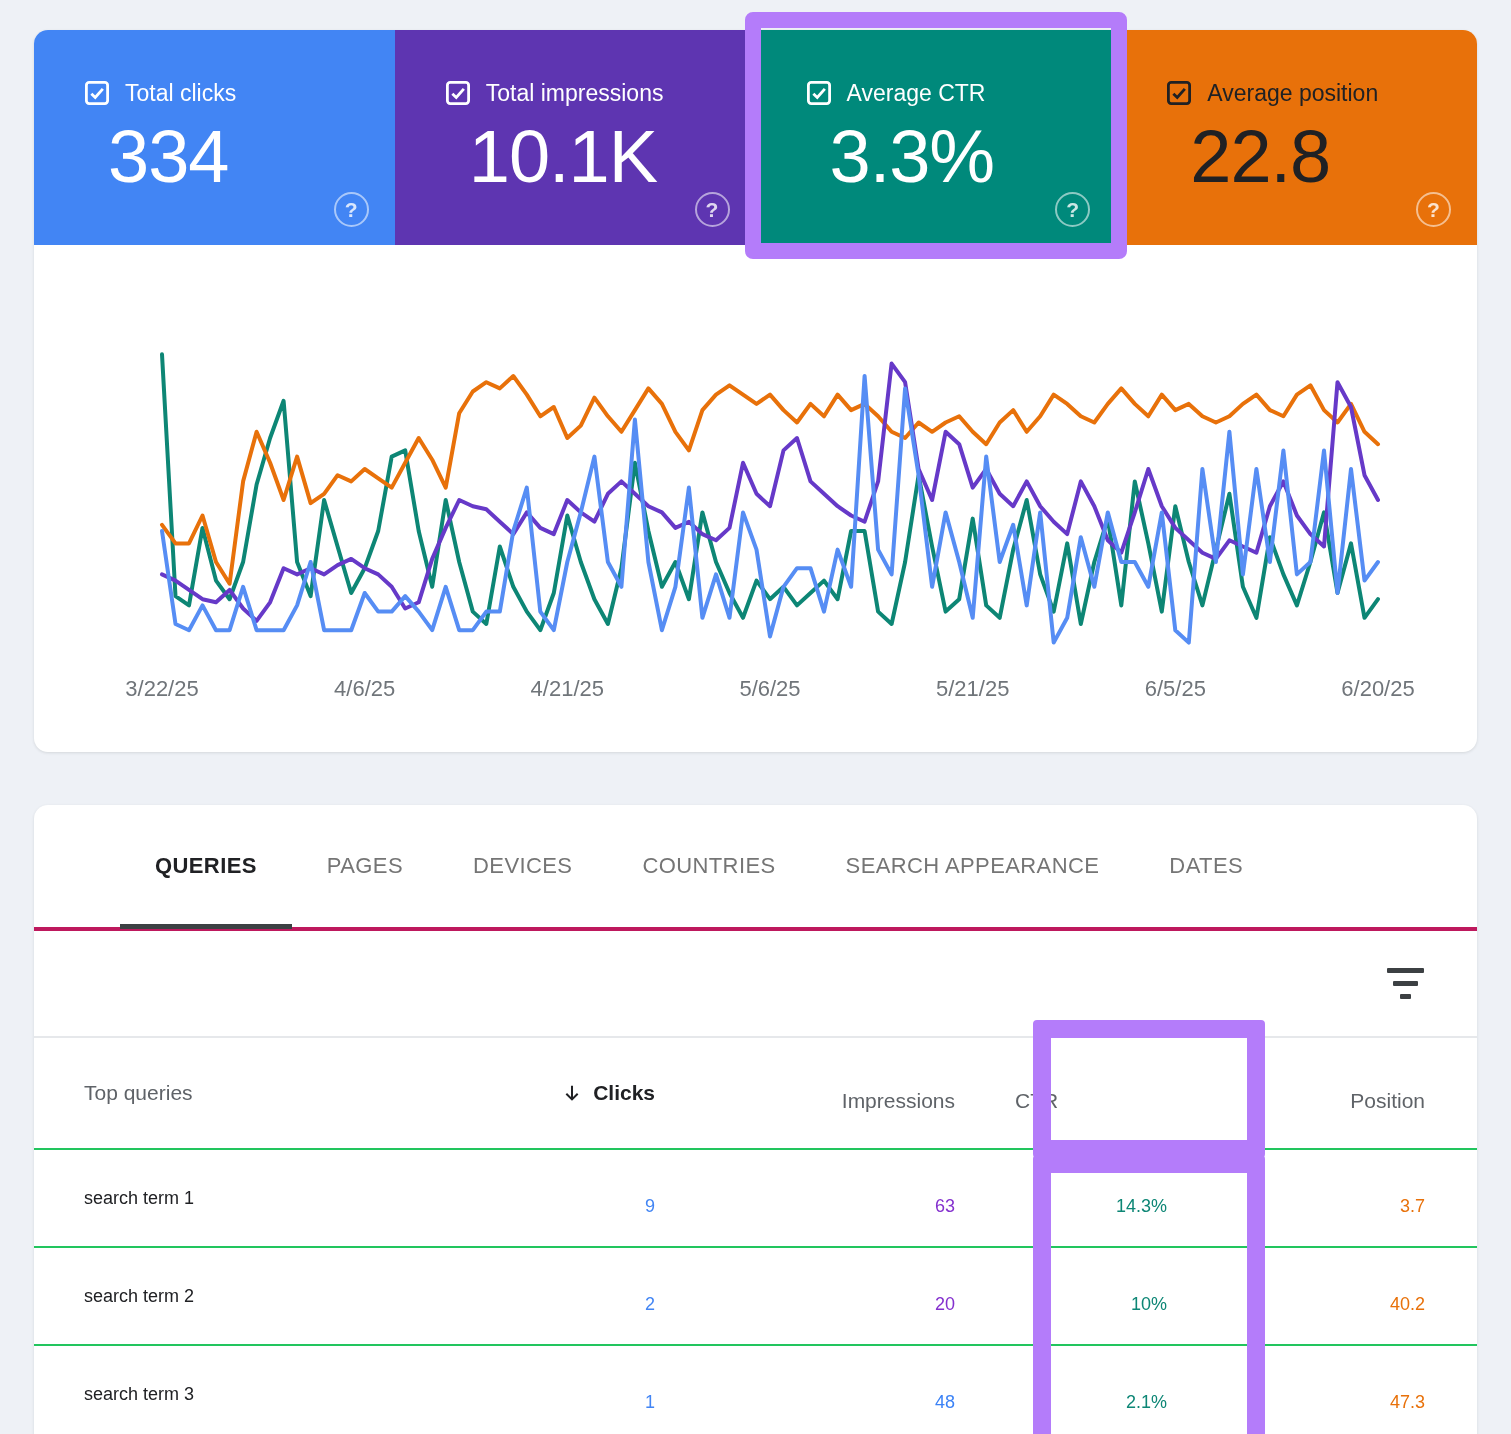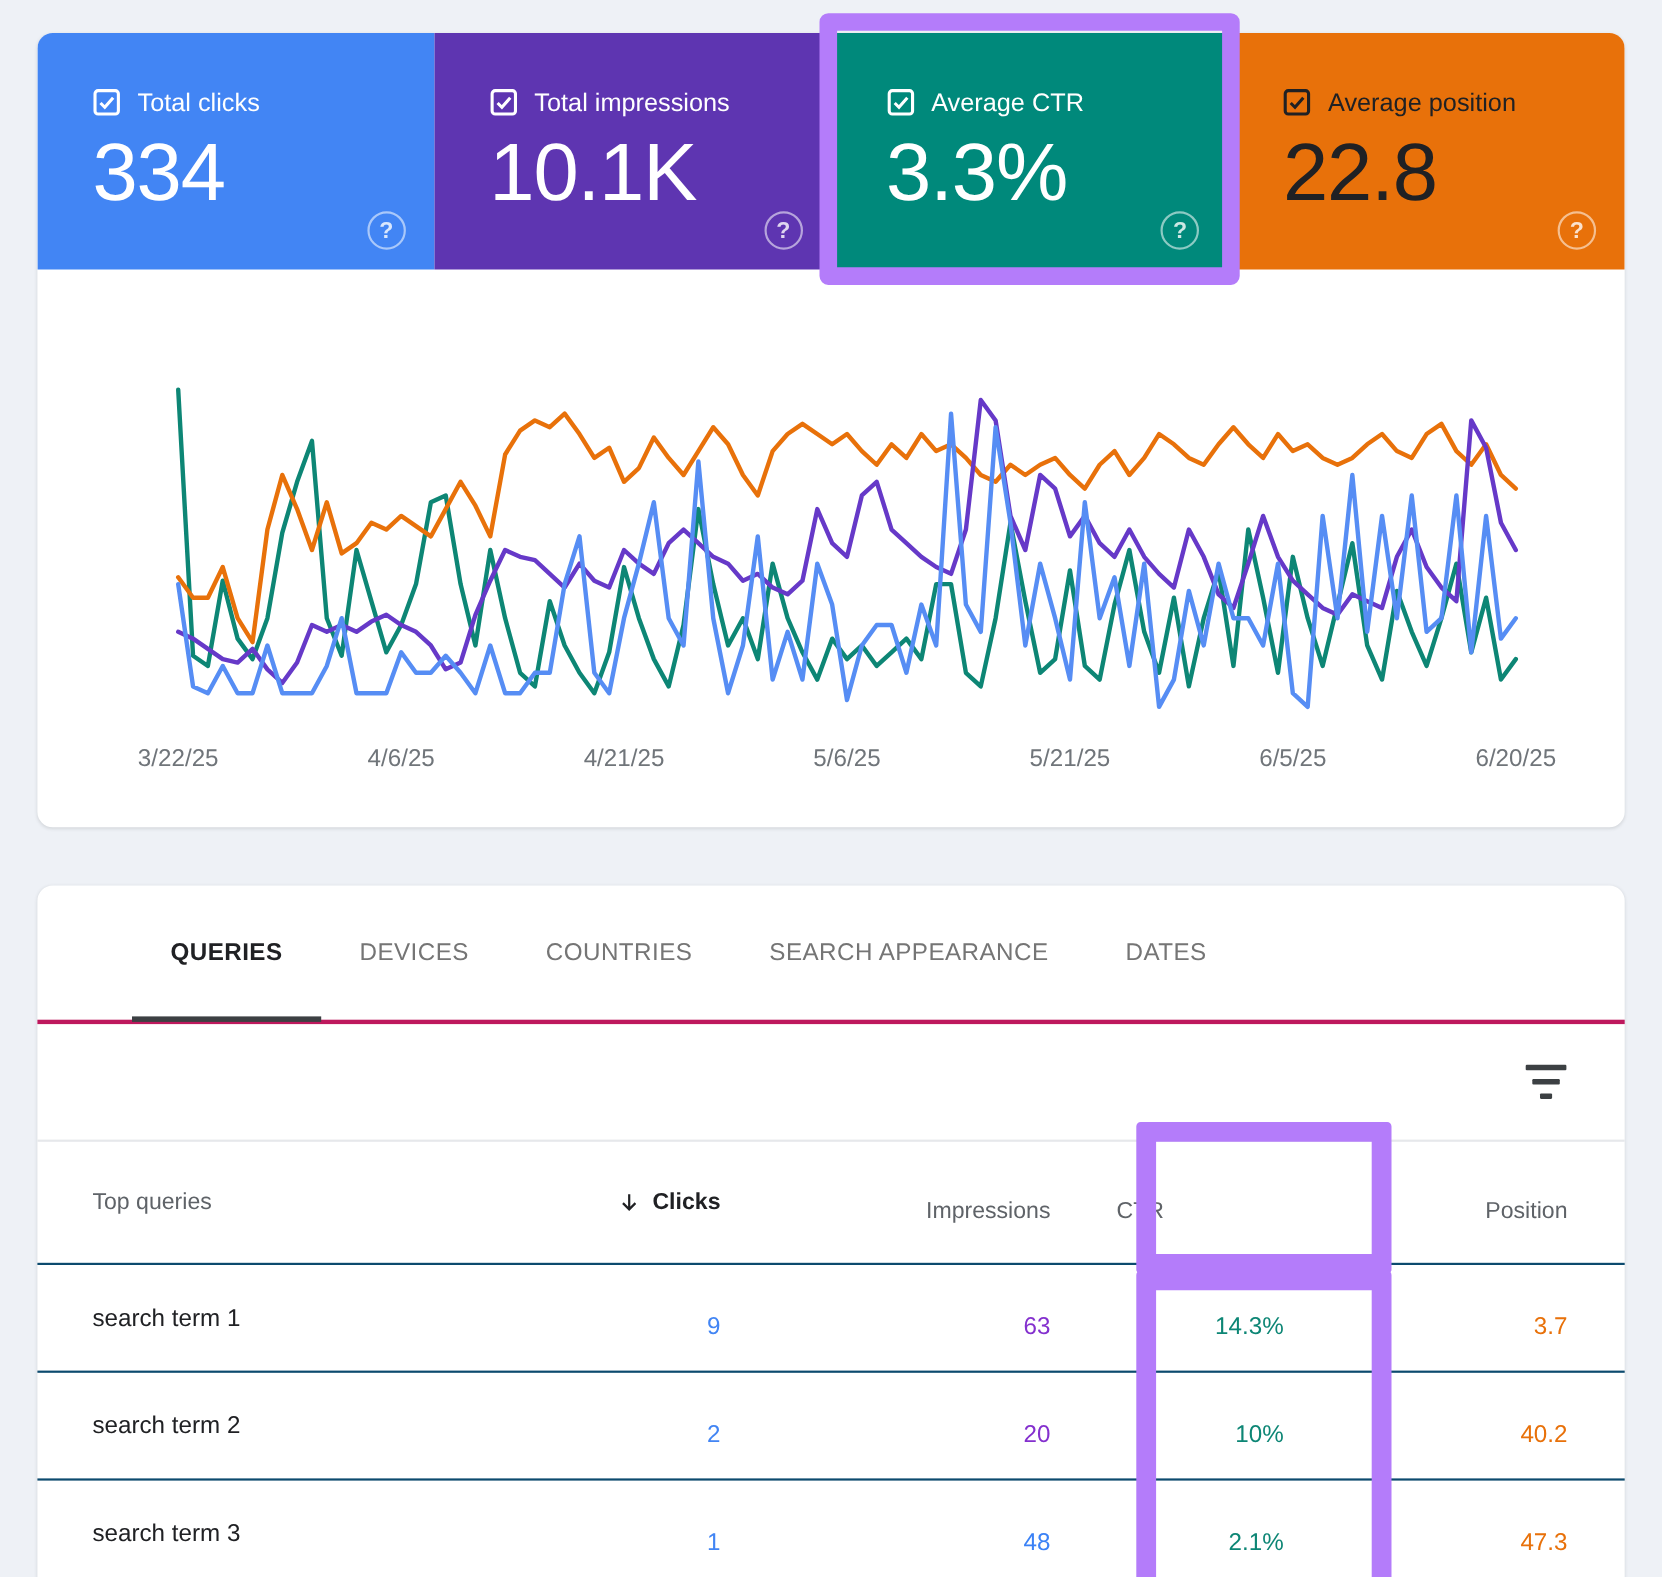--- a/index.html
+++ b/index.html
@@ -11,21 +11,21 @@
   
   .panel-top {
     position:absolute; left:34px; top:30px; width:1443px; height:722px;
     background:#ffffff; border-radius:14px; overflow:hidden;
     box-shadow:0 1px 3px rgba(60,64,67,.14);
   }
   .cards { display:flex; height:215px; }
   .card { flex:1 1 0; position:relative; padding:50px 0 0 50px; cursor:pointer; }
   .card-head { display:flex; align-items:center; gap:15px; font-size:23px; line-height:26px; }
   .cb { width:26px; height:26px; flex:0 0 26px; }
-  .card-value { font-size:74px; line-height:1; margin-top:14px; letter-spacing:-1px; }
+  .card-value { font-size:74px; line-height:1; margin-top:14px; letter-spacing:-1px;margin-left:24px; }
   .help {
     position:absolute; right:26px; bottom:18px; width:35px; height:35px;
     border:2.5px solid rgba(255,255,255,.55); border-radius:50%;
     color:rgba(255,255,255,.8); font-size:21px; font-weight:700;
     display:flex; align-items:center; justify-content:center; cursor:pointer;
   }
   .chart-svg { position:absolute; left:0; top:0; width:1443px; height:722px; }
 
   
   .panel-bottom {
@@ -48,21 +48,21 @@
   .filter-btn i { display:block; height:5px; background:#3c4043; border-radius:1px; }
   .filter-btn i:nth-child(1){ width:37px; }
   .filter-btn i:nth-child(2){ width:25px; }
   .filter-btn i:nth-child(3){ width:11px; }
 
   .trow {
     display:grid; grid-template-columns:311px 260px 300px 212px 258px;
     padding:0 52px 0 50px; align-items:center;
   }
   .thead { height:110px; font-size:21px; color:#5f6368; }
-  .tbody-row { height:98px; font-size:22px; color:#202124; border-top:2px solid #0c4a6e; cursor:pointer; }
+  .tbody-row { height:98px; font-size:18px; color:#202124; border-top:2px solid #22c55e; cursor:pointer; }
   .cell-r { text-align:right;margin-top:16px; }
   .th-clicks { color:#202124; font-weight:700; display:flex; align-items:center; justify-content:flex-end; gap:10px; }
   .sort-arrow { width:22px; height:22px; }
 
   
   .ann { position:absolute; border-style:solid; border-color:var(--ann); background:transparent; z-index:9; pointer-events:none; }
   .ann-card { left:745px; top:12px; width:382px; height:247px; border-width:16px; border-radius:8px; }
   .ann-ctr-header { left:1033px; top:1020px; width:232px; height:138px; border-width:18px; border-radius:4px; }
   .ann-ctr-column { left:1033px; top:1155px; width:232px; height:340px; border-width:18px; border-radius:4px; }
 </style>
@@ -139,20 +139,23 @@
       </svg>
   </section>
 
   <section class="panel-bottom">
 
     <div class="tabs-row">
       <div class="tab active">
           <span>QUERIES</span>
         </div>
       <div class="tab">
+          <span>PAGES</span>
+        </div>
+      <div class="tab">
           <span>DEVICES</span>
         </div>
       <div class="tab">
           <span>COUNTRIES</span>
         </div>
       <div class="tab">
           <span>SEARCH APPEARANCE</span>
         </div>
       <div class="tab">
           <span>DATES</span>

